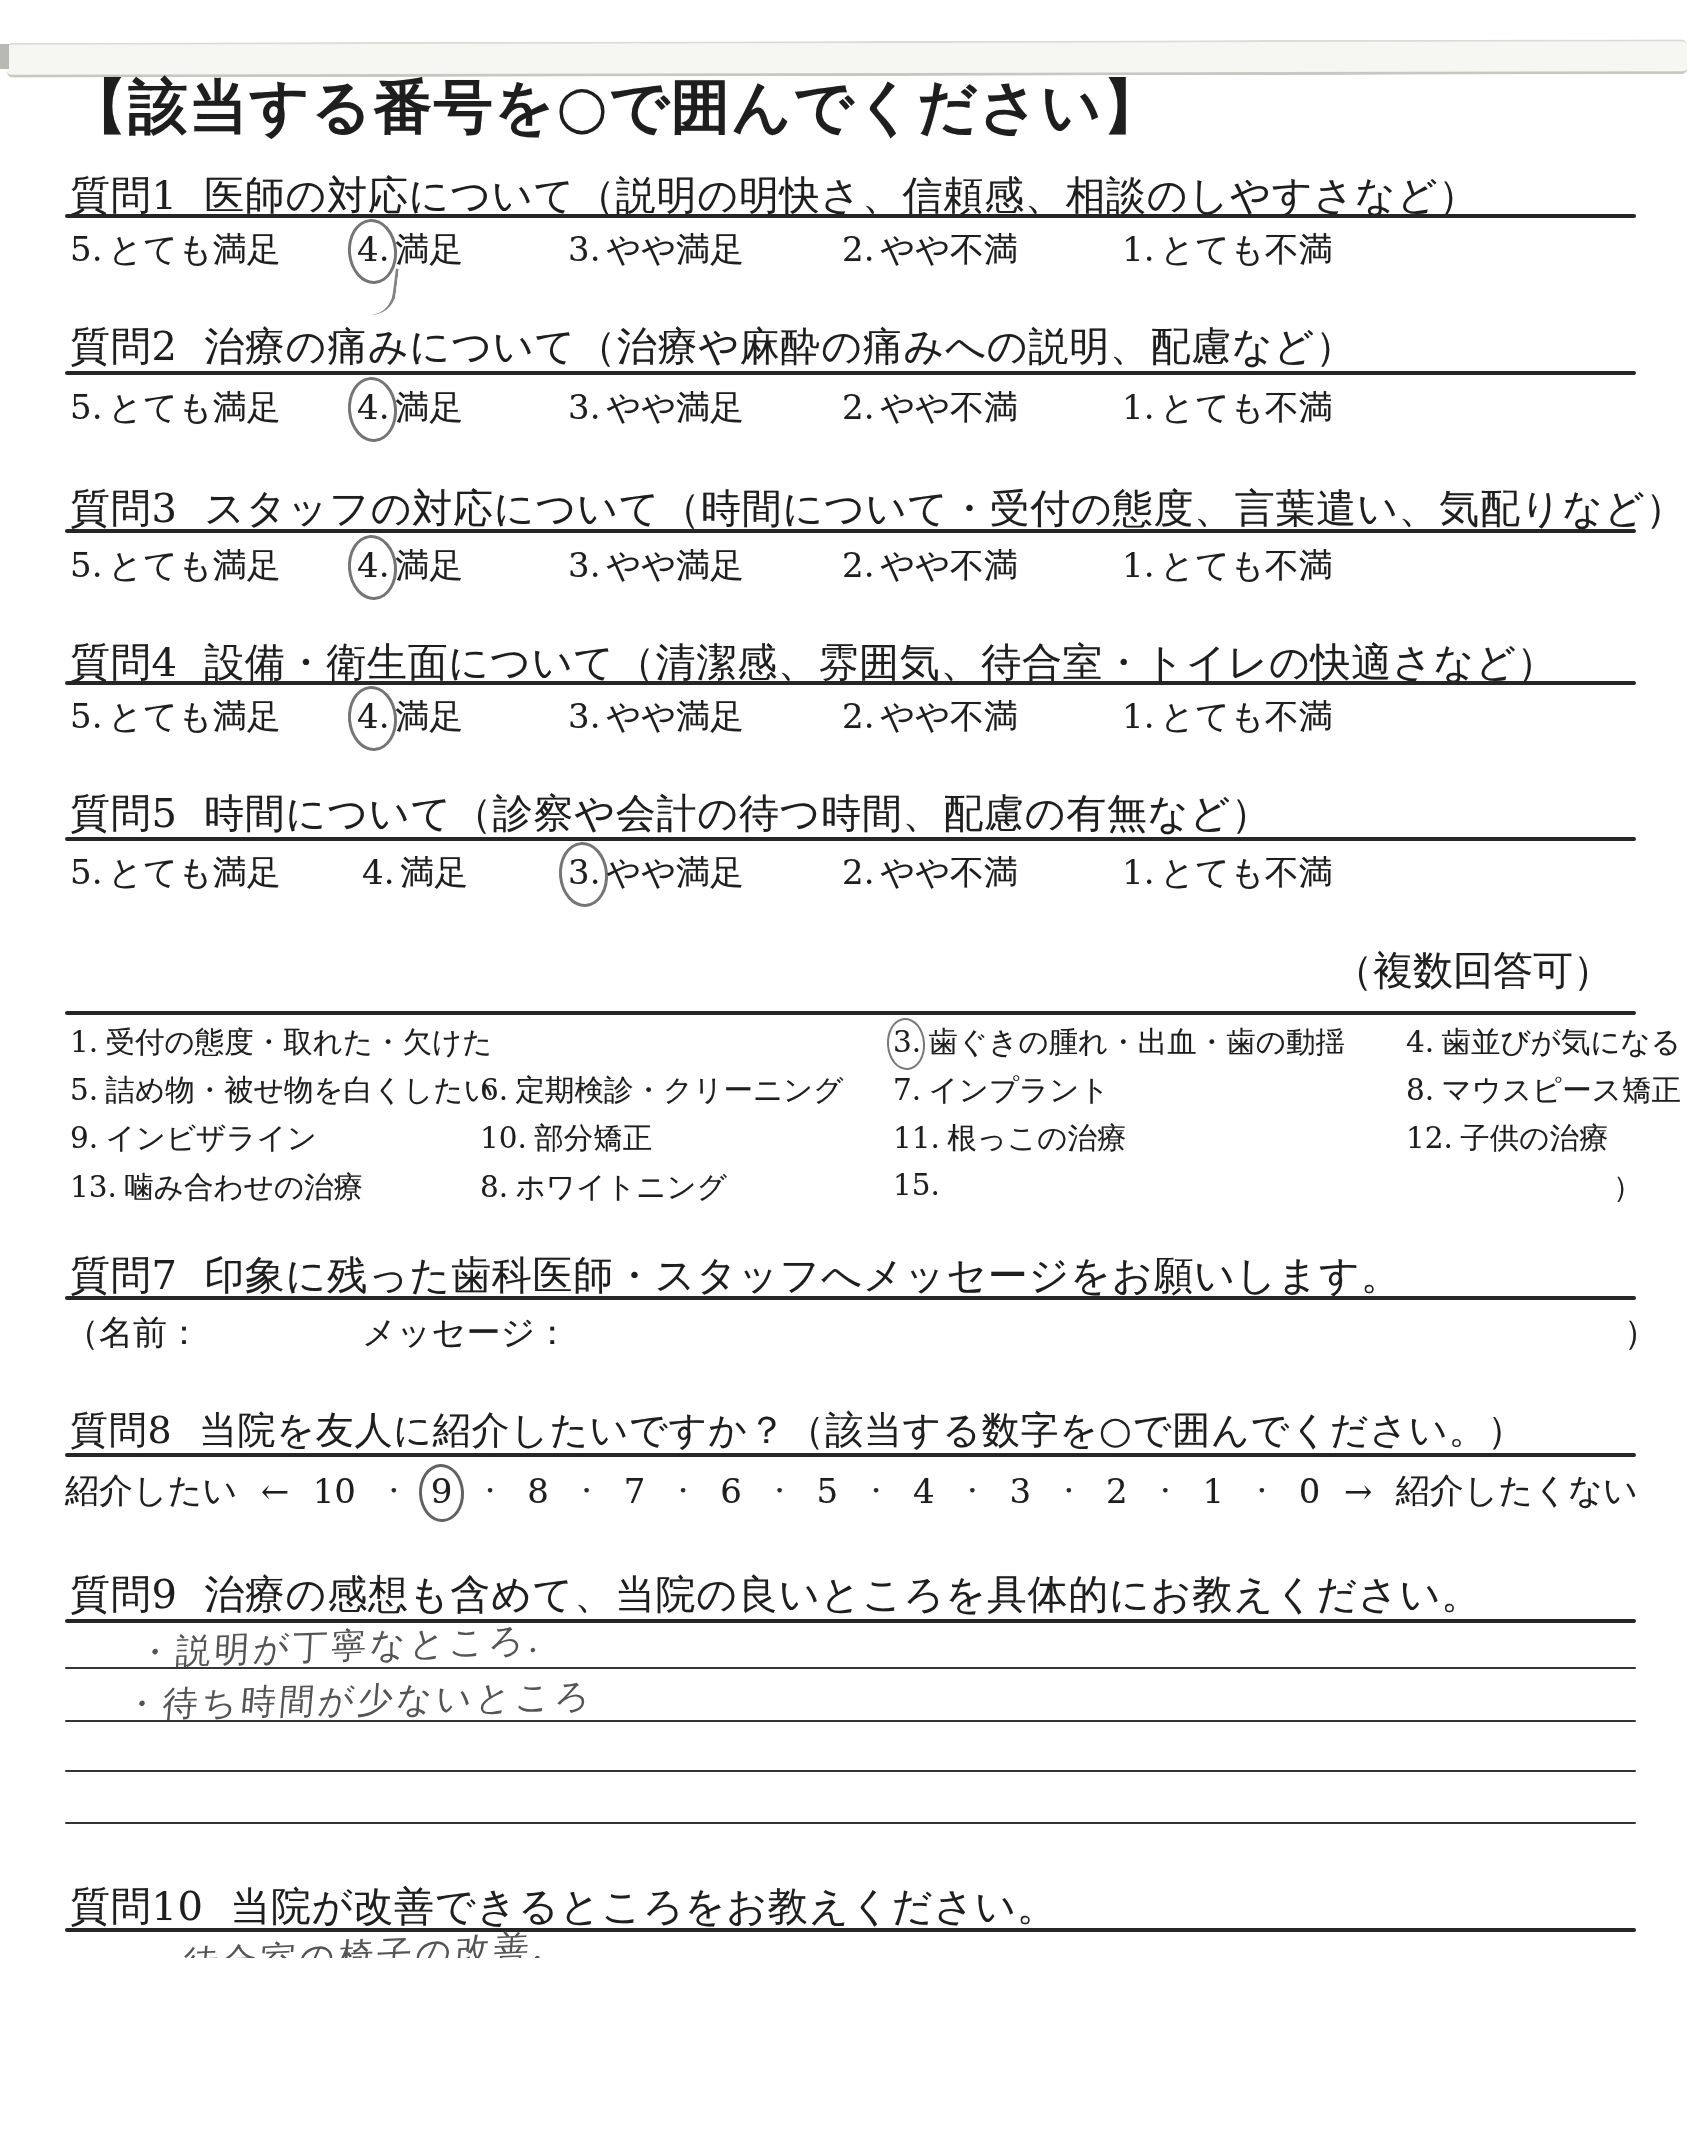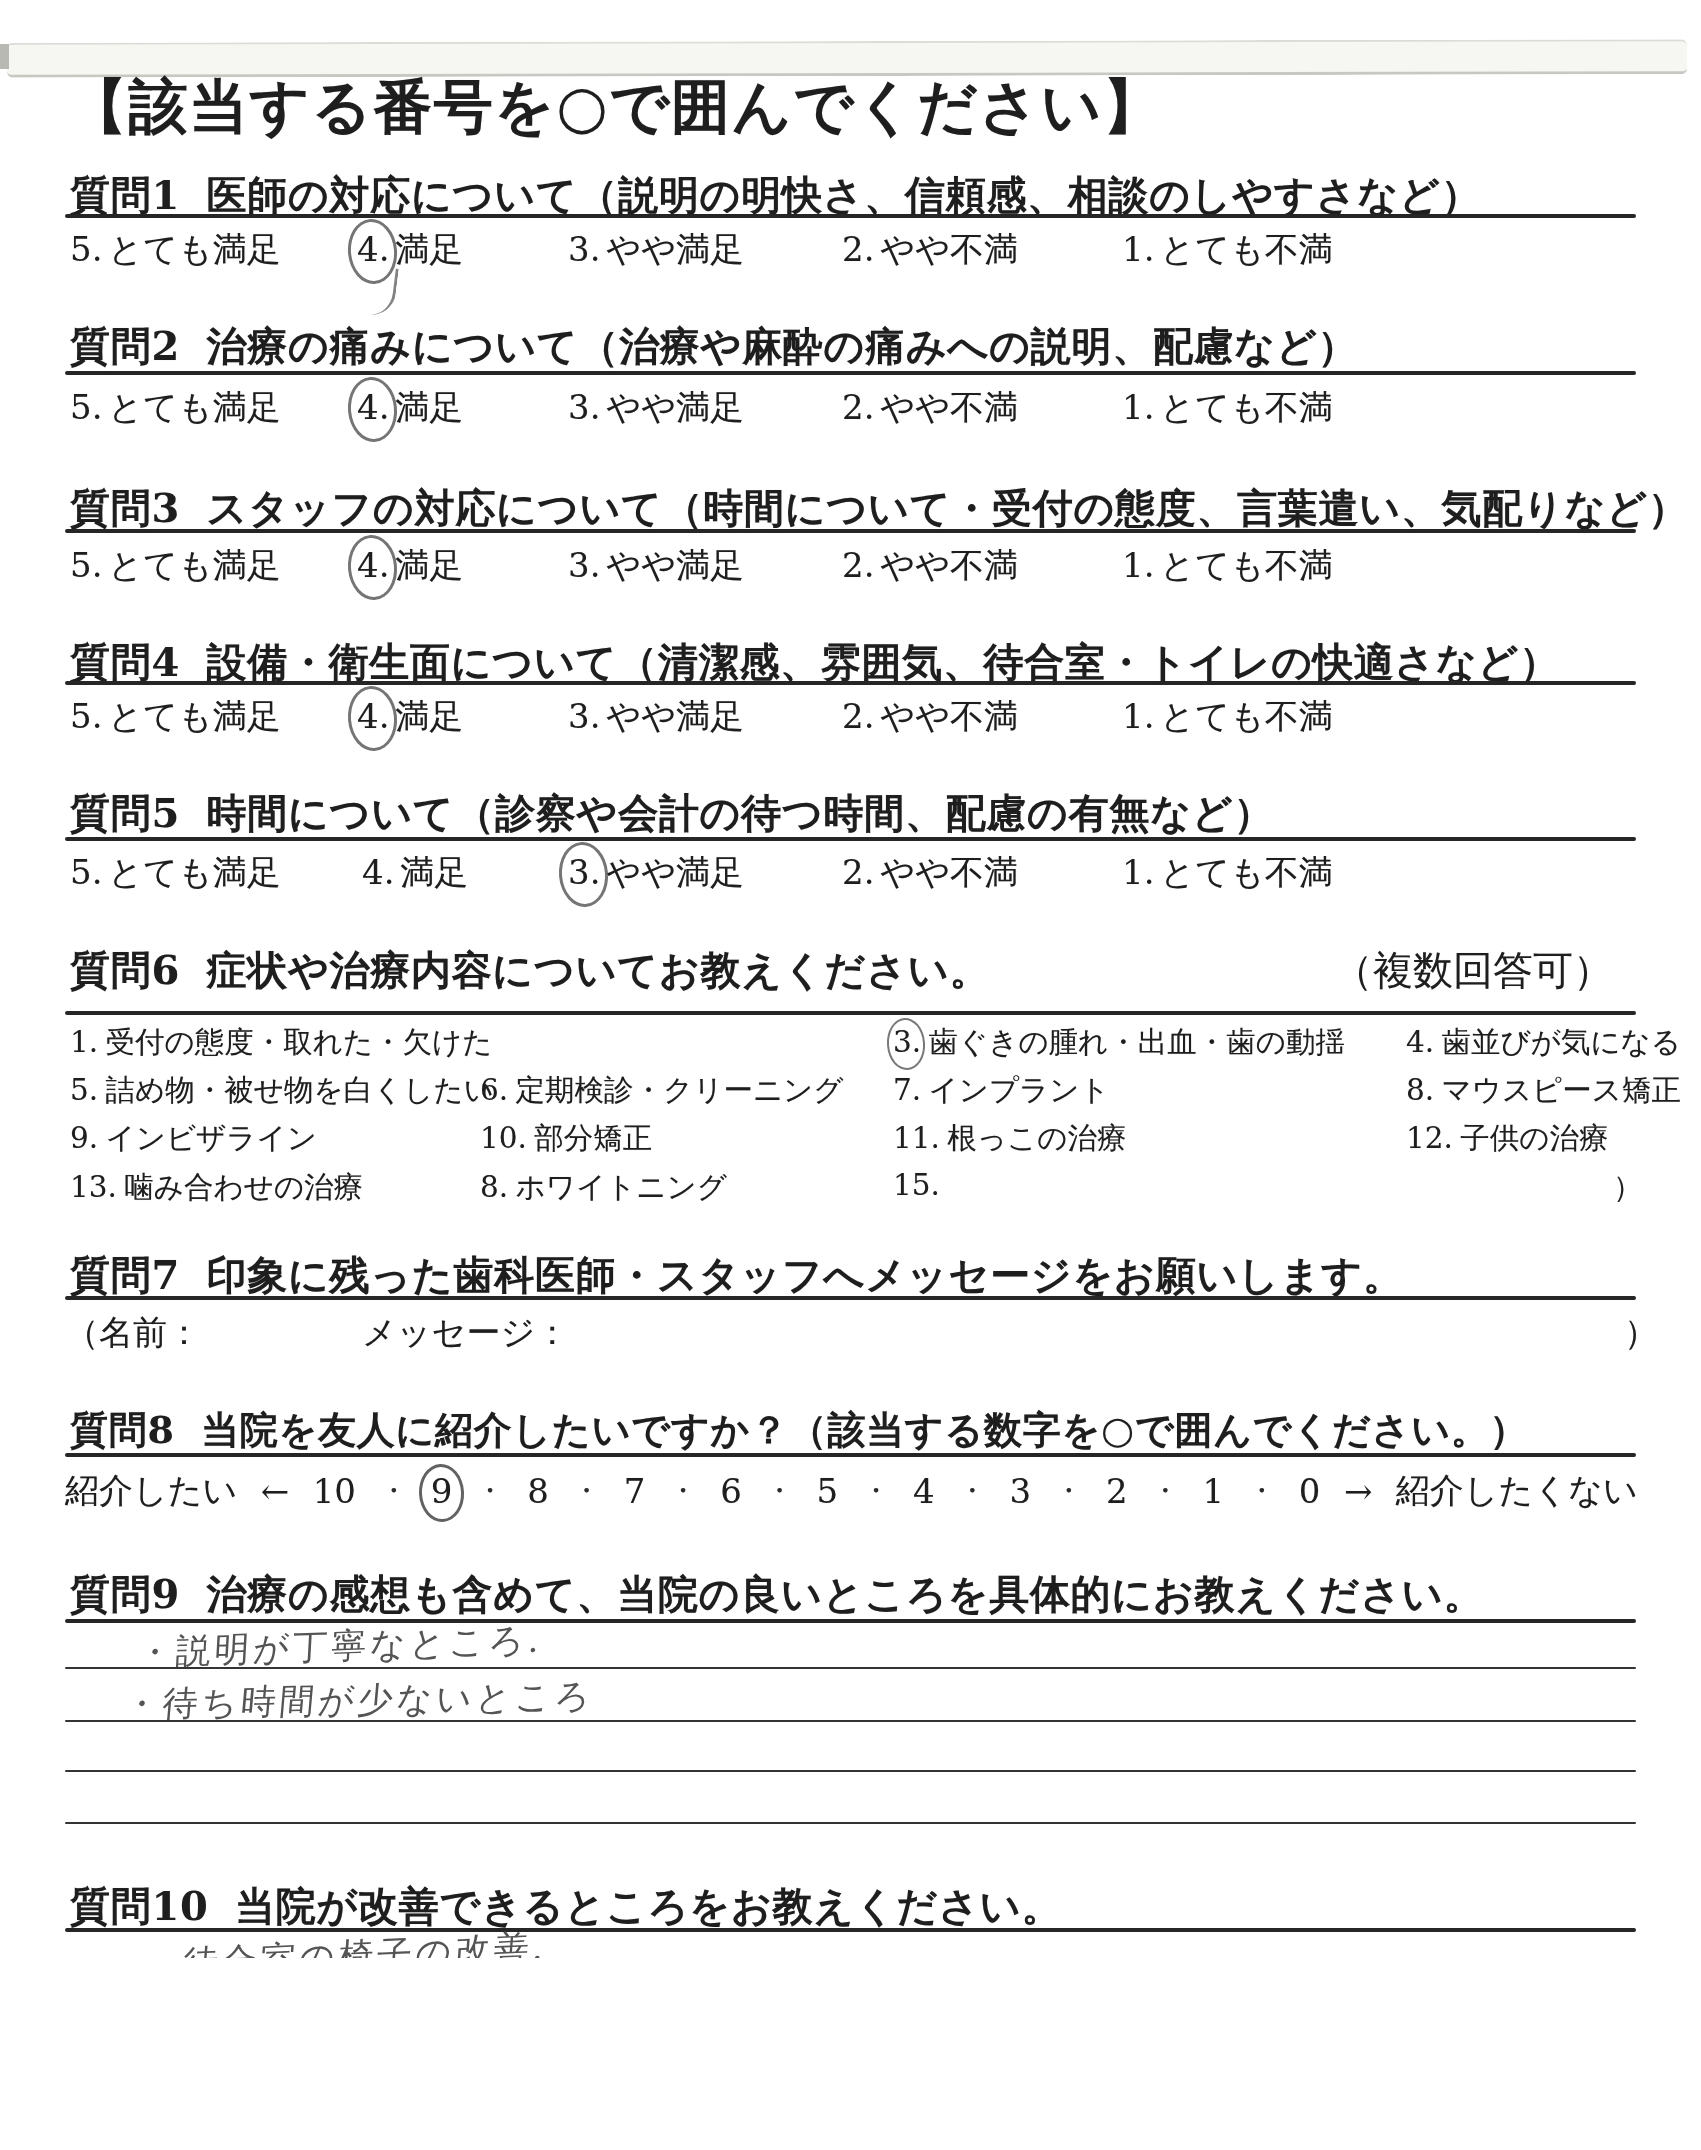--- a/index.html
+++ b/index.html
@@ -21,21 +21,21 @@
     border-bottom:3px solid #c8c8c2;
     border-radius:5.9px;
     transform:rotate(-0.12deg);
   }
   .scanmark{position:absolute;left:0;top:44px;width:8.9px;height:25px;background:#b9b9b3;}
   .title{
     position:absolute;left:68px;top:68px;
     font-size:59px;font-weight:bold;letter-spacing:1.5px;white-space:nowrap;
   }
   .qhead{
-    position:absolute;left:70px;font-size:40px;font-weight:700;
+    position:absolute;left:70px;font-size:40px;font-weight:400;
     letter-spacing:0.7px;white-space:nowrap;
   }
   .qhead .qno{margin-right:26.6px;}
   .qnote{position:absolute;left:1333px;font-size:40px;white-space:nowrap;}
   .hrule{position:absolute;left:65px;width:1571px;height:3.7px;background:#262626;border-radius:2.2px;}
   .rule{position:absolute;left:65px;width:1571px;height:2.2px;background:#343434;border-radius:1.5px;}
   .opt{position:absolute;white-space:nowrap;font-size:34px;}
   .num{display:inline-block;position:relative;margin-right:5.9px;}
   
   .circled::after{
@@ -136,23 +136,20 @@
   <div class="qhead" style="top:786px">
     <span class="qno">質問5</span><span>時間について（診察や会計の待つ時間、配慮の有無など）</span>
   </div>
   <div class="hrule" style="top:837px"></div>
   <span class="opt" style="left:70px;top:850px"><span class="num">5.</span><span>とても満足</span></span>
   <span class="opt" style="left:362px;top:850px"><span class="num">4.</span><span>満足</span></span>
   <span class="opt" style="left:568px;top:850px"><span class="num circled">3.</span><span>やや満足</span></span>
   <span class="opt" style="left:842px;top:850px"><span class="num">2.</span><span>やや不満</span></span>
   <span class="opt" style="left:1122px;top:850px"><span class="num">1.</span><span>とても不満</span></span>
 
-  <div class="qhead" style="top:943px">
-    <span class="qno">質問6</span><span>症状や治療内容についてお教えください。</span>
-  </div>
   <div class="qnote" style="top:943px">（複数回答可）</div>
   <div class="hrule" style="top:1011px"></div>
 
   <span class="q6item" style="left:70px;top:1023px"><span class="num">1.</span><span>受付の態度・取れた・欠けた</span></span>
   <span class="q6item" style="left:893px;top:1023px"><span class="num q6circled">3.</span><span>歯ぐきの腫れ・出血・歯の動揺</span></span>
   <span class="q6item" style="left:1406px;top:1023px"><span class="num">4.</span><span>歯並びが気になる</span></span>
 
   <span class="q6item" style="left:70px;top:1071px"><span class="num">5.</span><span>詰め物・被せ物を白くしたい</span></span>
   <span class="q6item" style="left:480px;top:1071px"><span class="num">6.</span><span>定期検診・クリーニング</span></span>
   <span class="q6item" style="left:893px;top:1071px"><span class="num">7.</span><span>インプラント</span></span>

